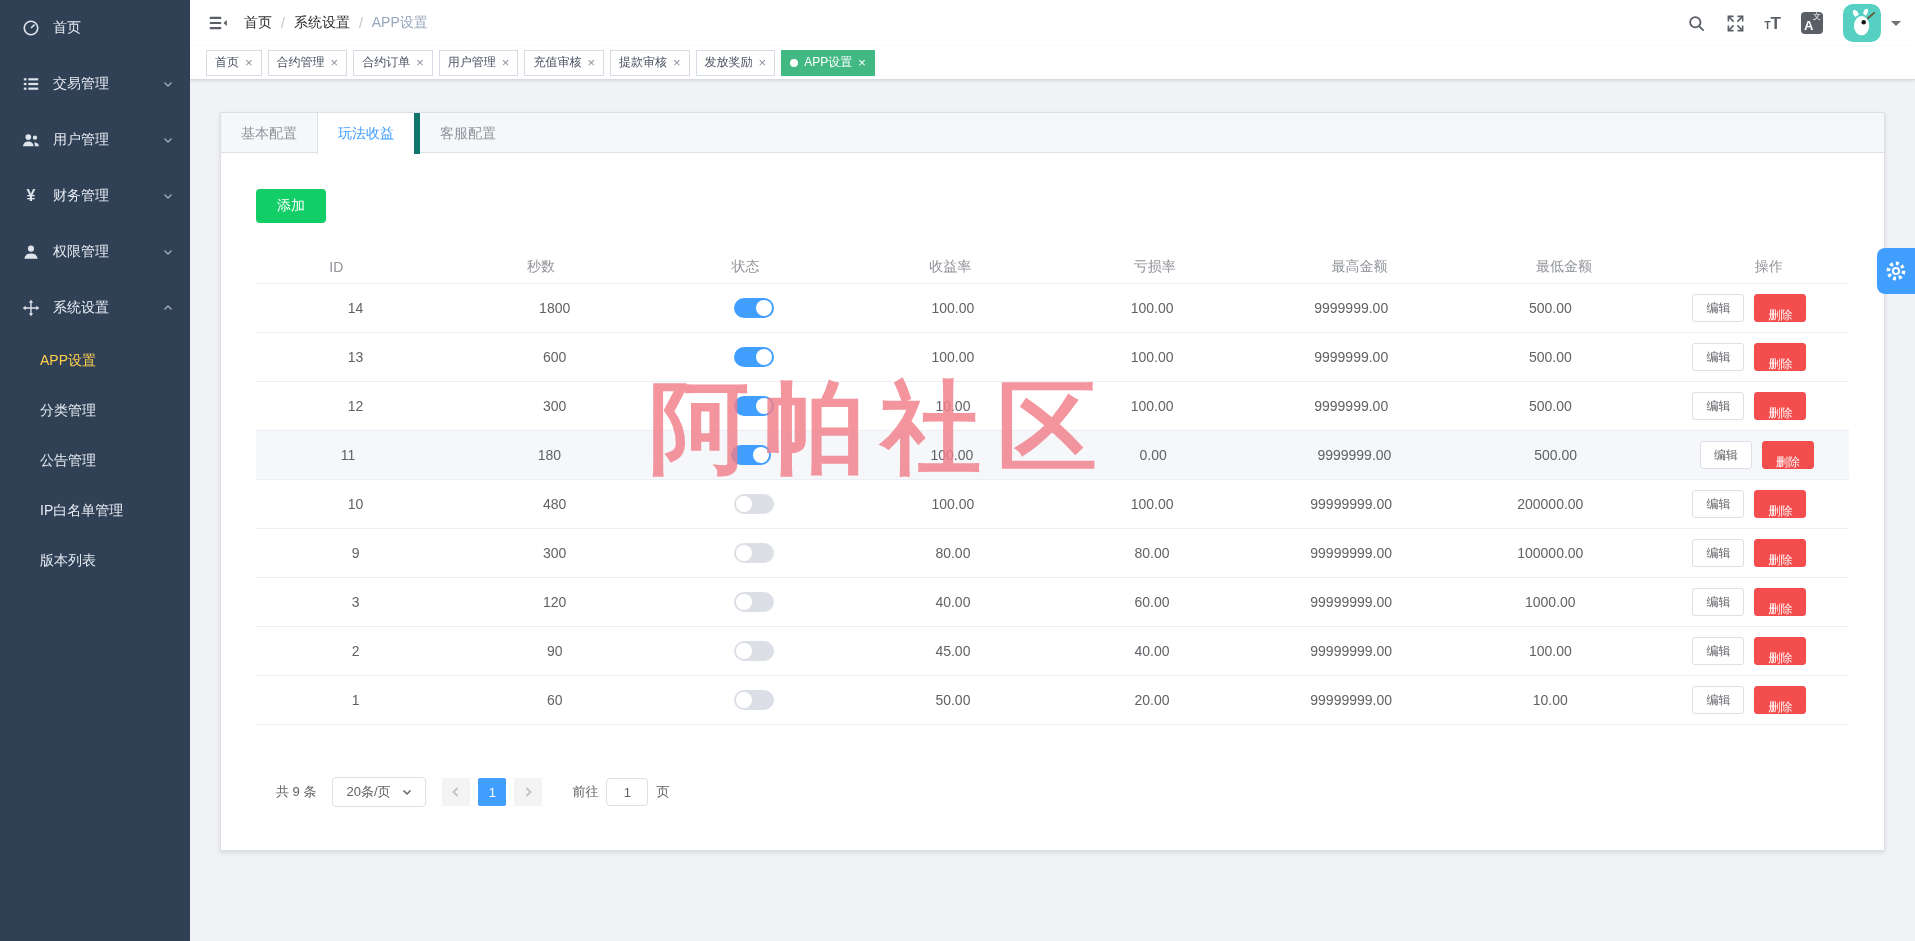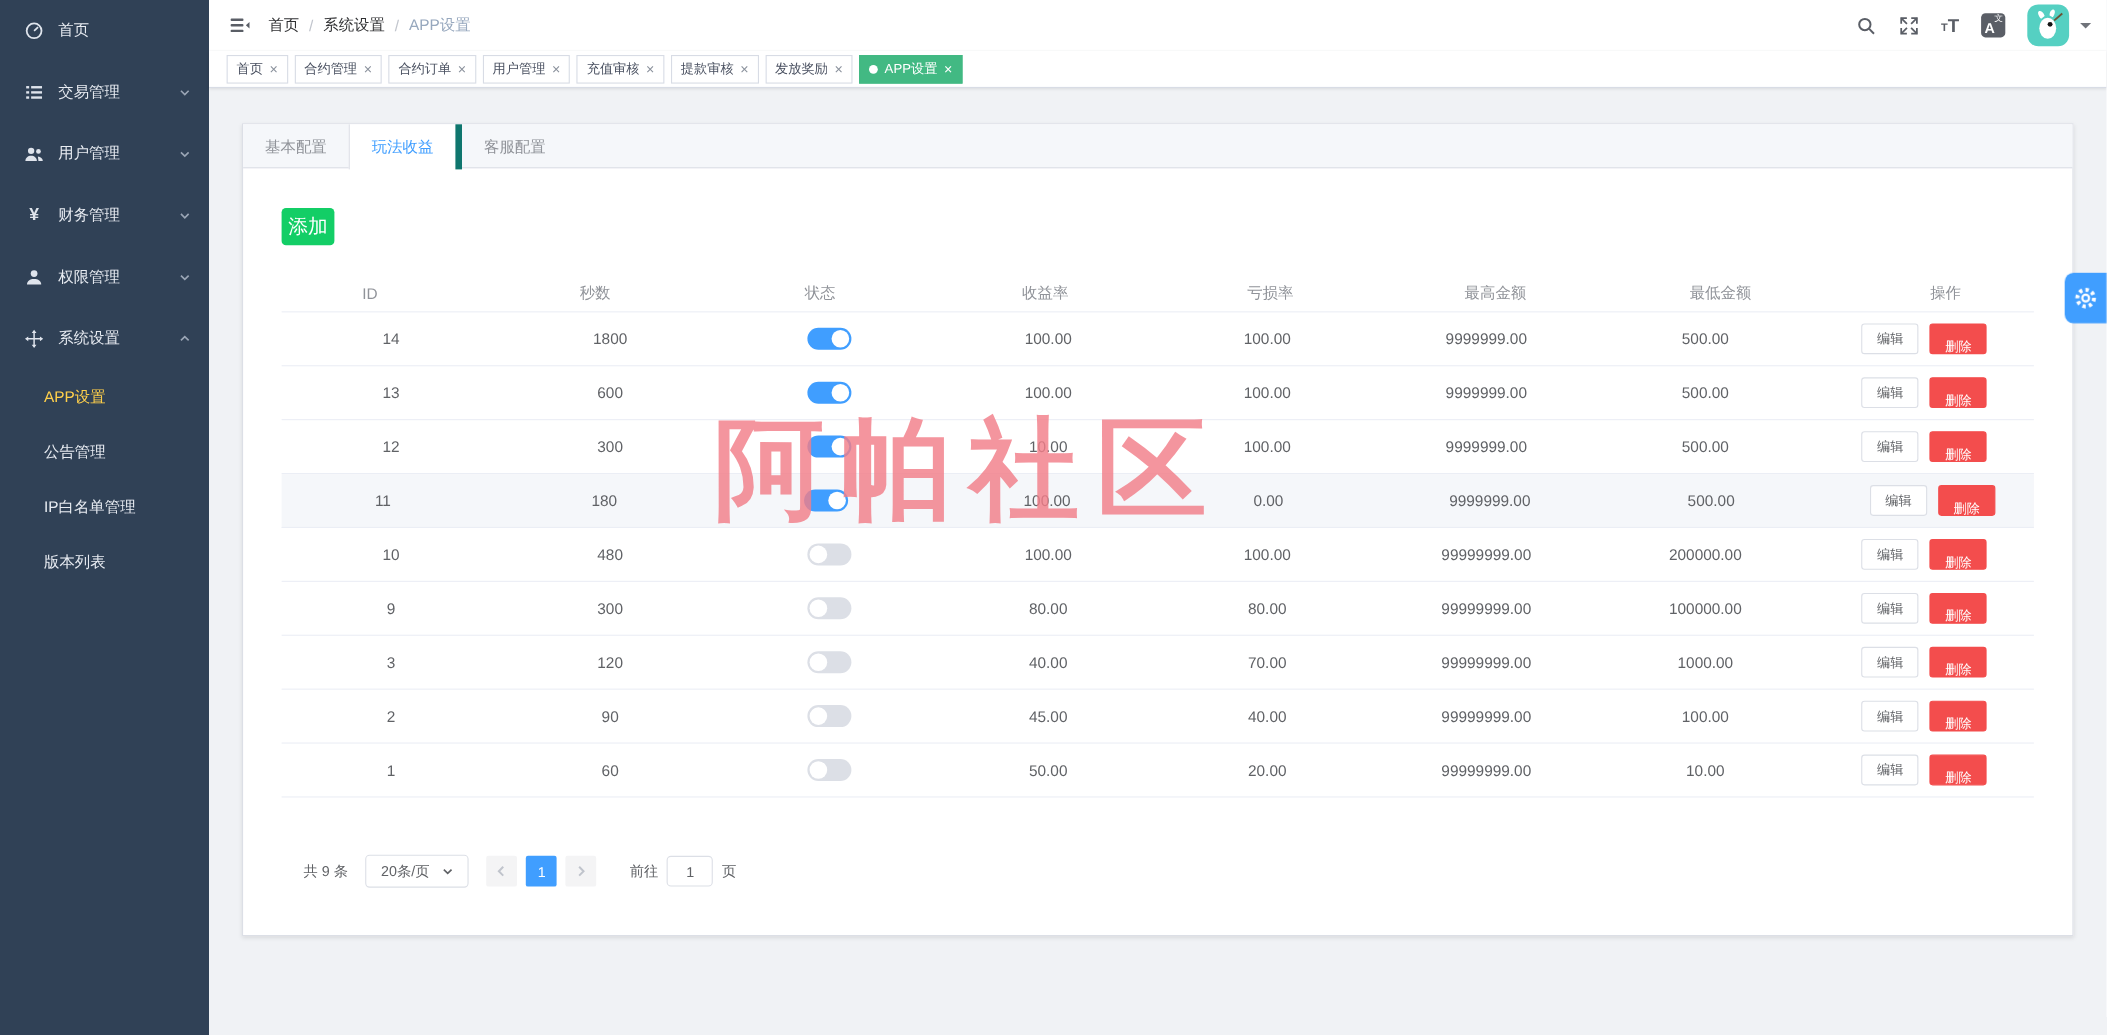--- a/index.html
+++ b/index.html
@@ -58,22 +58,22 @@
 
   .app-container { padding: 32px 30px; flex: 1; }
   .card { background: #fff; border: 1px solid #dcdfe6; box-shadow: 0 2px 4px rgba(0,0,0,.10);
     height: 739px; position: relative; }
 
   .tabs-header { height: 40px; background: #f5f7fa; border-bottom: 1px solid #dcdfe6; display: flex; align-items: center; }
   .tab-item { height: 40px; line-height: 40px; padding: 0 20px; font-size: 14px; color: #909399; cursor: pointer; }
   .tab-item.active { background: #fff; color: #409eff; border-left: 1px solid #dcdfe6;
     border-right: 6px solid #0f766e; margin-bottom: -1px; height: 41px; }
 
-  .add-btn { margin: 36px 0 0 35px; width: 48px; height: 34px; background: #13ce66; color: #fff;
-    border: none; border-radius: 4px; font-size: 18px; cursor: pointer; font-family: inherit; }
+  .add-btn { margin: 36px 0 0 35px; width: 70px; height: 34px; background: #13ce66; color: #fff;
+    border: none; border-radius: 4px; font-size: 14px; cursor: pointer; font-family: inherit; }
 
   .table { margin: 27px 35px 0; }
   .thead { display: flex; height: 34px; align-items: center; border-bottom: 1px solid #ebeef5; gap: 44px; }
   .th { flex: 1; text-align: center; font-size: 14px; color: #909399; }
   .tr { display: flex; height: 49px; align-items: center; border-bottom: 1px solid #ebeef5; }
   .tr.hl { background: #f5f7fa; gap: 17px; }
   .td { flex: 1; text-align: center; font-size: 14px; color: #606266;
     display: flex; justify-content: center; align-items: center; }
 
   .switch { width: 40px; height: 20px; border-radius: 10px; position: relative; display: inline-block; cursor: pointer; }
@@ -192,20 +192,21 @@
             </svg>
           </span>
           <span>系统设置</span>
           <span class="chev">
             <svg width="12" height="12" viewBox="0 0 12 12" fill="none" stroke="currentColor" stroke-width="1.5">
               <path d="M2.5 7.5L6 4l3.5 3.5"></path>
             </svg>
           </span>
         </div>
         <div class="submenu-item active">APP设置</div>
+        <div class="submenu-item">分类管理</div>
         <div class="submenu-item">公告管理</div>
         <div class="submenu-item">IP白名单管理</div>
         <div class="submenu-item">版本列表</div>
       </nav>
   </aside>
 
   <div class="main">
 
     <header class="navbar">
       <span class="hamburger">
@@ -430,21 +431,21 @@
                 </div>
                 <div class="tr">
                   <div class="td">3</div>
                   <div class="td">120</div>
                   <div class="td">
                     <span class="switch off">
                       <span class="knob"></span>
                     </span>
                   </div>
                   <div class="td">40.00</div>
-                  <div class="td">70.00</div>
+                  <div class="td">60.00</div>
                   <div class="td">99999999.00</div>
                   <div class="td">1000.00</div>
                   <div class="td">
                     <button class="btn-edit">编辑</button>
                     <button class="btn-delete">删除</button>
                   </div>
                 </div>
                 <div class="tr">
                   <div class="td">2</div>
                   <div class="td">90</div>

